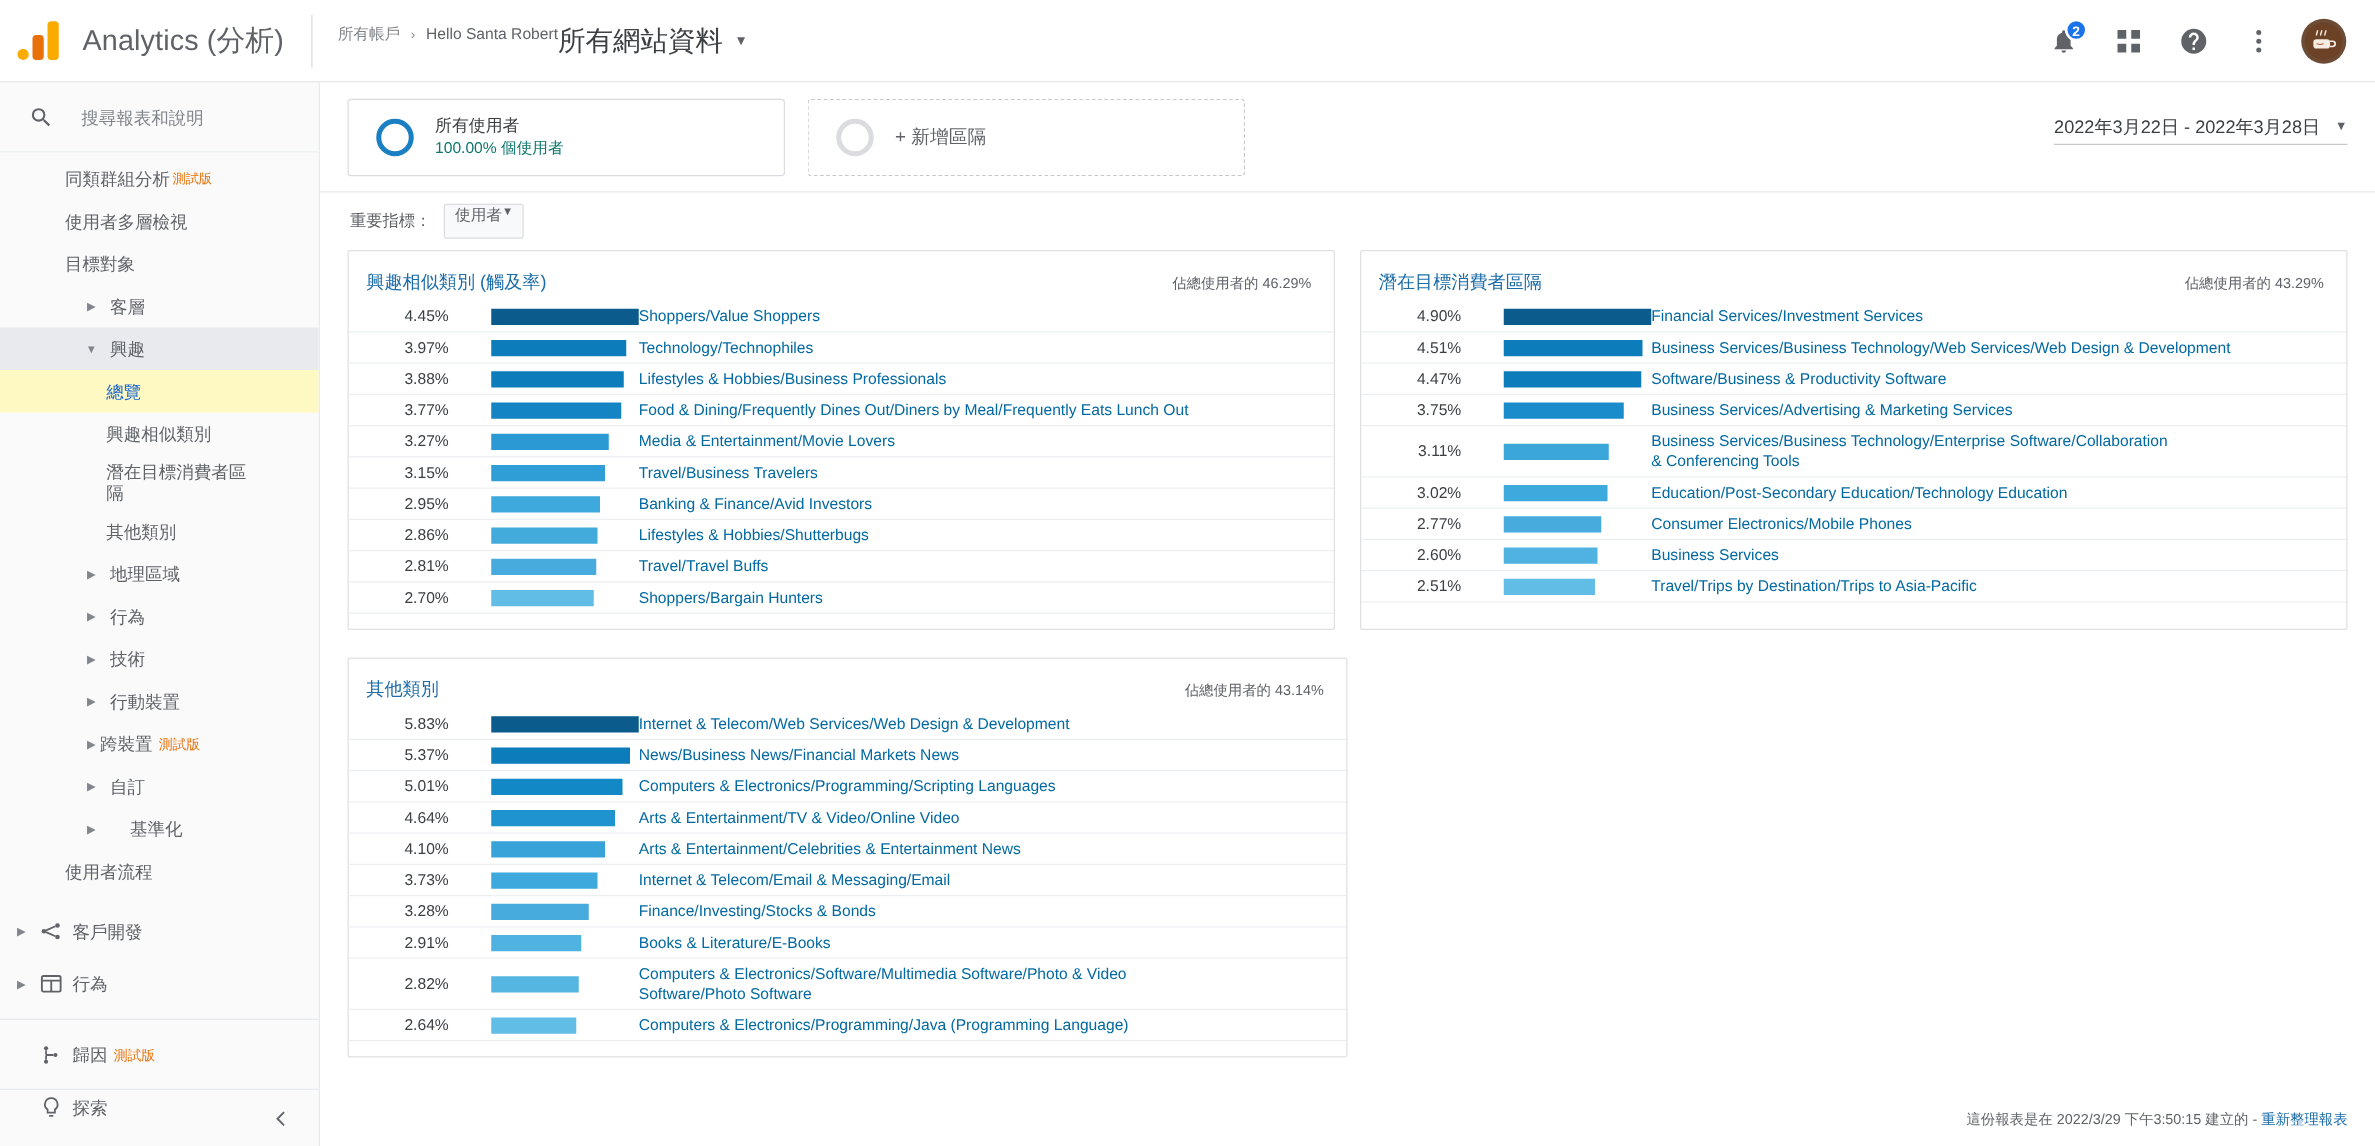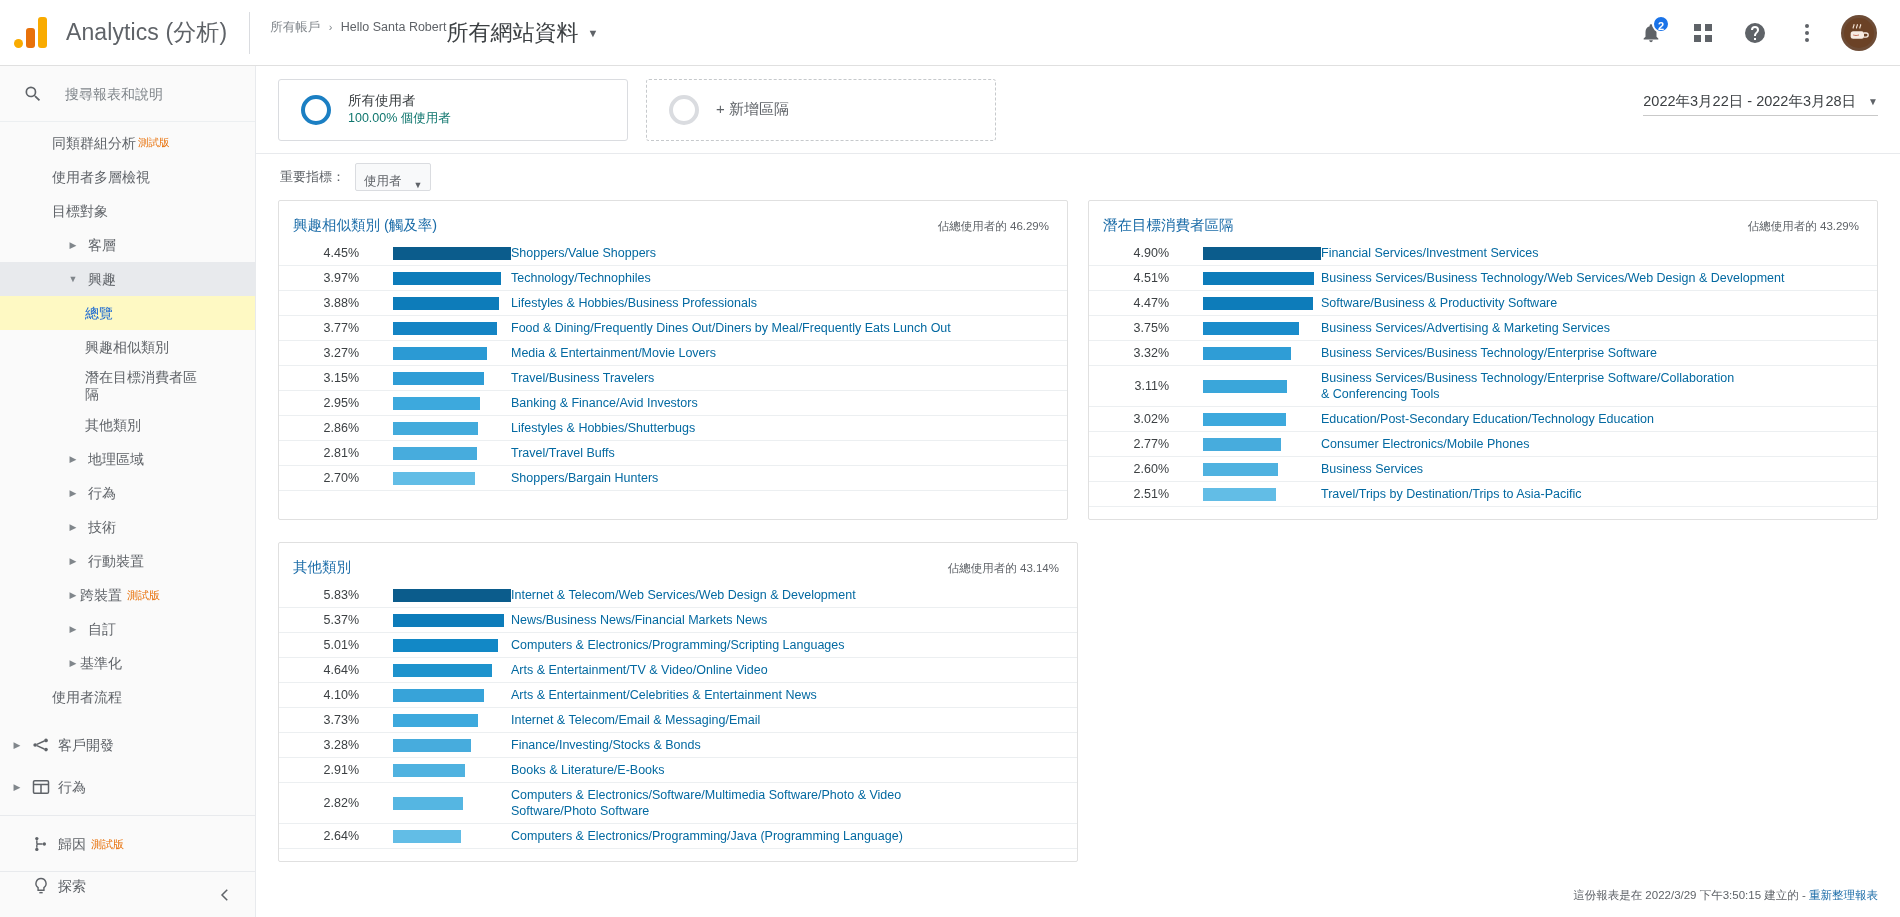--- a/index.html
+++ b/index.html
@@ -134,23 +134,23 @@
     position: absolute; right: 22px; top: 26px; font-size: 14.5px; color: #3c4043;
     border-bottom: 1px solid #c9c9c9; padding-bottom: 4px; display: flex;
     align-items: center; gap: 12px; cursor: pointer;
   }
   .date-range .caret { font-size: 10px; color: #5f6368; }
 
   .metric-strip { height: 46px; display: flex; align-items: center; padding-left: 24px; }
   .metric-label { font-size: 13px; color: #5f6368; margin-right: 10px; }
   .metric-select {
     border: 1px solid #dadce0; border-radius: 2px; background: #f8f9fa;
-    height: 28px; min-width: 62px; display: flex; align-items: flex-end;
+    height: 28px; min-width: 62px; display: flex; align-items: flex-start;
     justify-content: space-between; padding: 0 8px; font-size: 12.5px;
-    color: #5f6368; cursor: pointer; gap: 12px;
+    color: #5f6368; cursor: pointer; 
   }
   .metric-select .caret { font-size: 9px; }
 
   .cards { padding: 0 22px; }
   .row { display: flex; gap: 20px; }
   .card {
     border: 1px solid #e0e0e0; background: #fff; border-radius: 2px;
     padding: 0 0 12px 0; margin-bottom: 22px;
   }
   .card-head {
@@ -302,21 +302,21 @@
         <span class="arrow">▶</span>
         <span class="lbl" style="margin-left:0">跨裝置</span>
         <span class="beta-sp">測試版</span>
       </div>
     <div class="nav-item lvl1b">
         <span class="arrow">▶</span>
         <span class="lbl" style="margin-left:8px">自訂</span>
       </div>
     <div class="nav-item lvl1b">
         <span class="arrow">▶</span>
-        <span class="lbl" style="margin-left:0">基準化</span>
+        <span class="lbl" style="margin-left:24px">基準化</span>
       </div>
     <div class="nav-item lvl1">
         <span class="lbl">使用者流程</span>
       </div>
 
     <div style="height:10px"></div>
     <div class="nav-item lvl0" style="min-height:42px">
       <span class="arrow">▶</span>
       <span class="nav-ico">
         <svg width="20" height="20" viewBox="0 0 24 24" fill="none" stroke="#5f6368" stroke-width="1.7">
@@ -516,27 +516,20 @@
               </div>
               <div class="blabel">Software/Business &amp; Productivity Software</div>
             </div>
           <div class="brow">
               <div class="bpct">3.75%</div>
               <div class="bwrap">
                 <div class="bar" style="width: 81.6939%; background: rgb(26, 140, 203);"></div>
               </div>
               <div class="blabel">Business Services/Advertising &amp; Marketing Services</div>
             </div>
-          <div class="brow">
-              <div class="bpct">3.32%</div>
-              <div class="bwrap">
-                <div class="bar" style="width: 74.849%; background: rgb(47, 157, 214);"></div>
-              </div>
-              <div class="blabel">Business Services/Business Technology/Enterprise Software</div>
-            </div>
           <div class="brow" style="min-height:40px">
               <div class="bpct">3.11%</div>
               <div class="bwrap">
                 <div class="bar" style="width: 71.5061%; background: rgb(58, 166, 218);"></div>
               </div>
               <div class="blabel" style="max-width:430px">Business Services/Business Technology/Enterprise Software/Collaboration &amp; Conferencing Tools</div>
             </div>
           <div class="brow">
               <div class="bpct">3.02%</div>
               <div class="bwrap">

